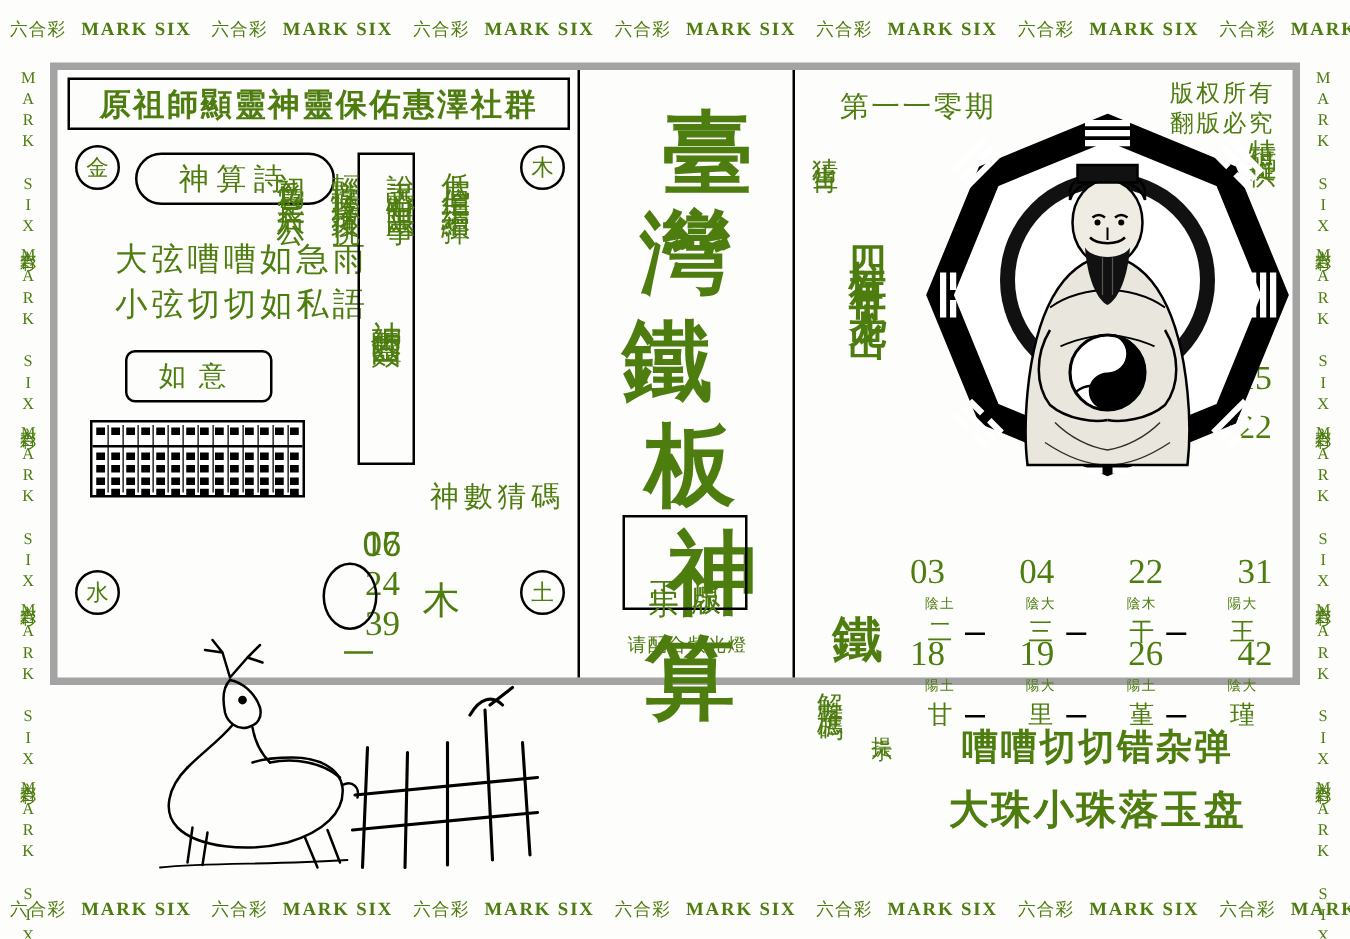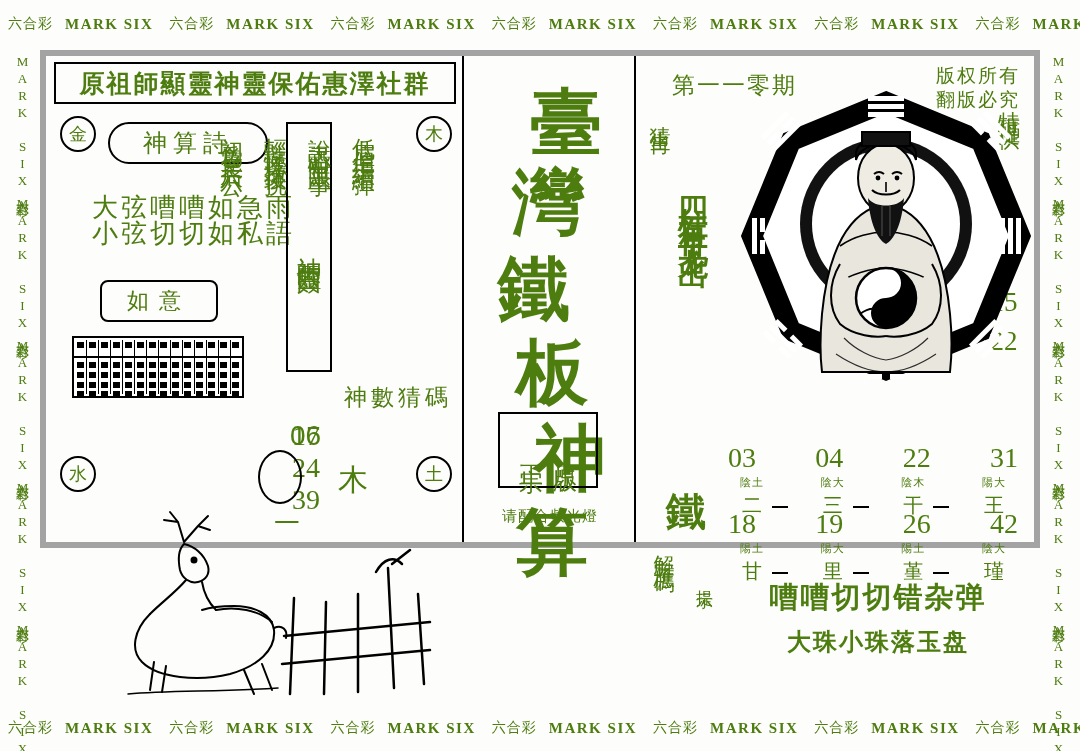--- a/index.html
+++ b/index.html
@@ -95,21 +95,21 @@
     border: 2px solid #000; border-radius: 22px;
     display: flex; align-items: center; justify-content: center;
     font-size: 24px; letter-spacing: 6px; font-family: "DejaVu Sans", sans-serif;
   }
   .poem-line {
     position: absolute; left: 46px;
     font-size: 26px; letter-spacing: 3px;
     font-family: "DejaVu Sans", sans-serif;
   }
   .poem-1 { top: 82px; }
-  .poem-2 { top: 108px; }
+  .poem-2 { top: 118px; }
 
   .ruyi-pill {
     position: absolute; left: 54px; top: 172px; width: 118px; height: 42px;
     border: 2px solid #000; border-radius: 8px;
     display: flex; align-items: center; justify-content: center;
     font-size: 22px; letter-spacing: 10px; font-family: "DejaVu Sans", sans-serif;
   }
 
   
   .abacus {
@@ -297,21 +297,21 @@
     width: 16px; height: 2px; background: #000;
   }
   .numblock .chars span:last-child::after { display: none; }
 
   .phrase {
     position: absolute; left: 72px; width: 340px; text-align: center;
     font-size: 29px; letter-spacing: 2px; font-weight: bold;
     font-family: "DejaVu Sans", sans-serif;
   }
   .ph1 { top: 522px; }
-  .ph2 { top: 570px; font-size: 24px; }
+  .ph2 { top: 570px; font-size: 32px; }
 </style>
 </head>
 <body>
 
 <div id="page">
 
   <div class="band band-top" id="bandTop">
       <div class="cell">
         <span class="cn">六合彩</span>
         <span class="en">MARK SIX</span>

